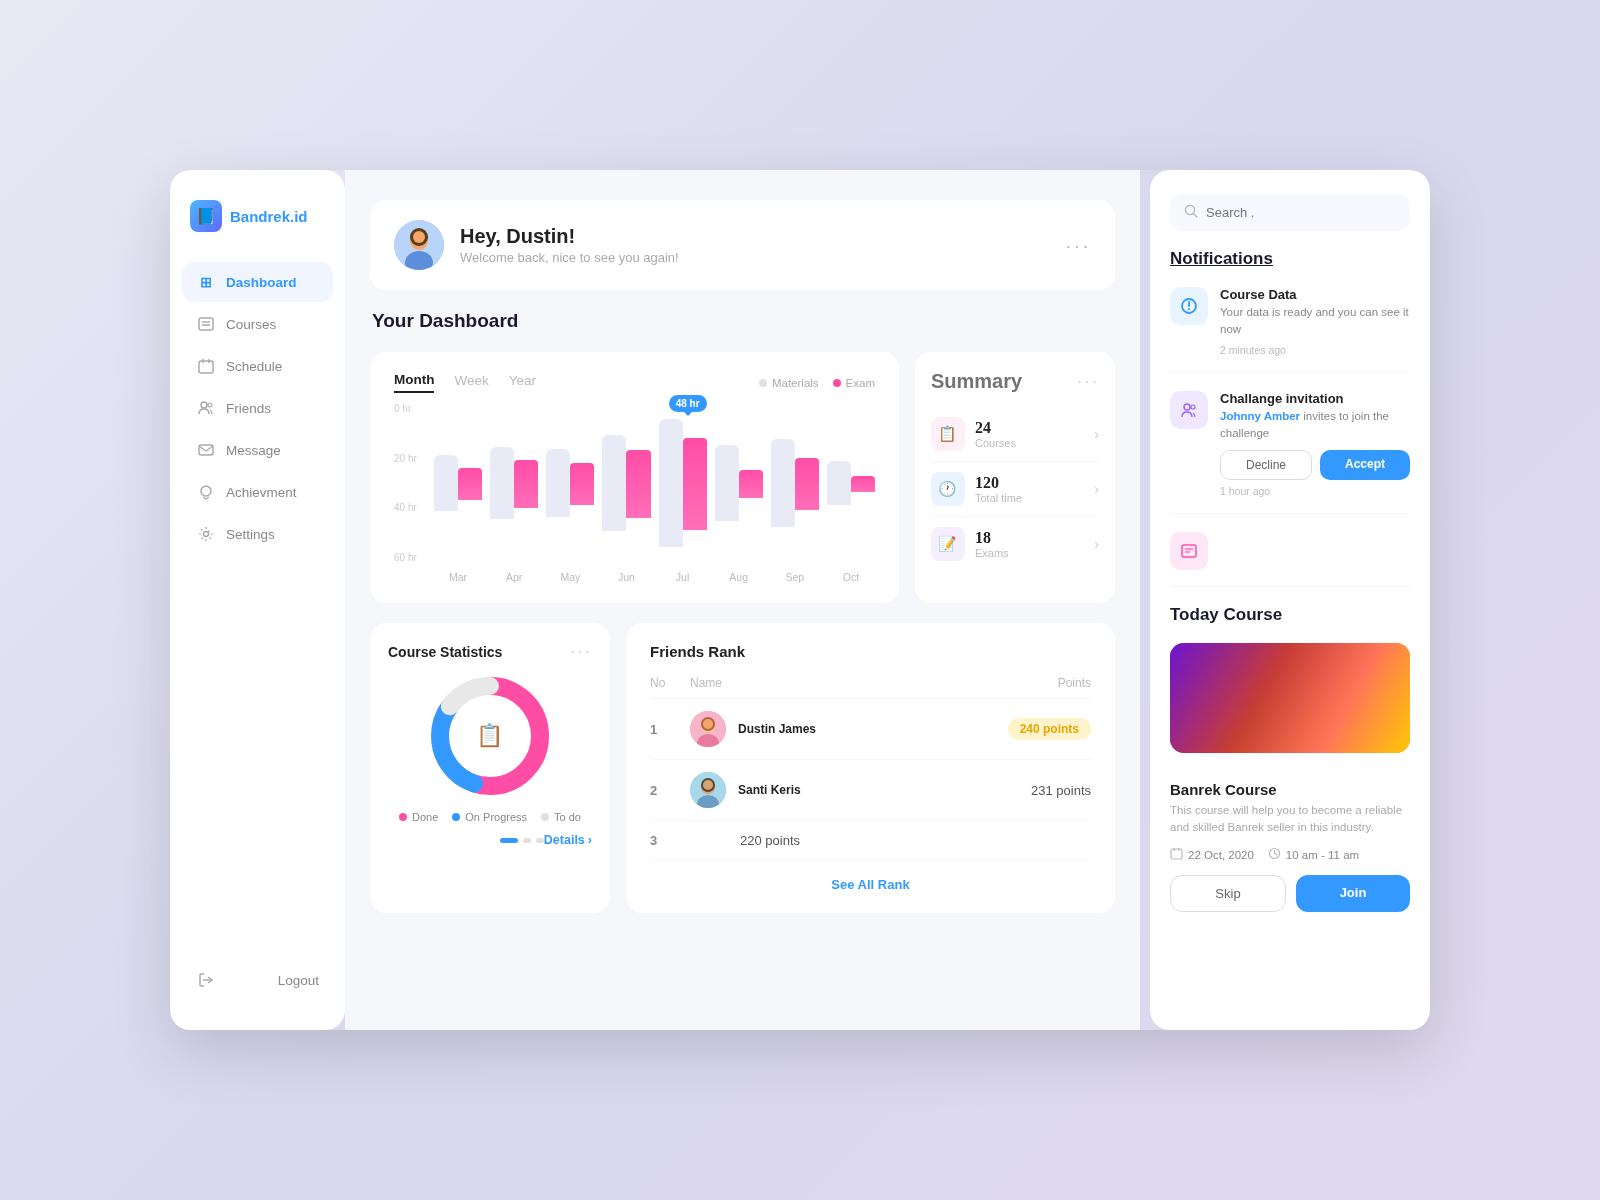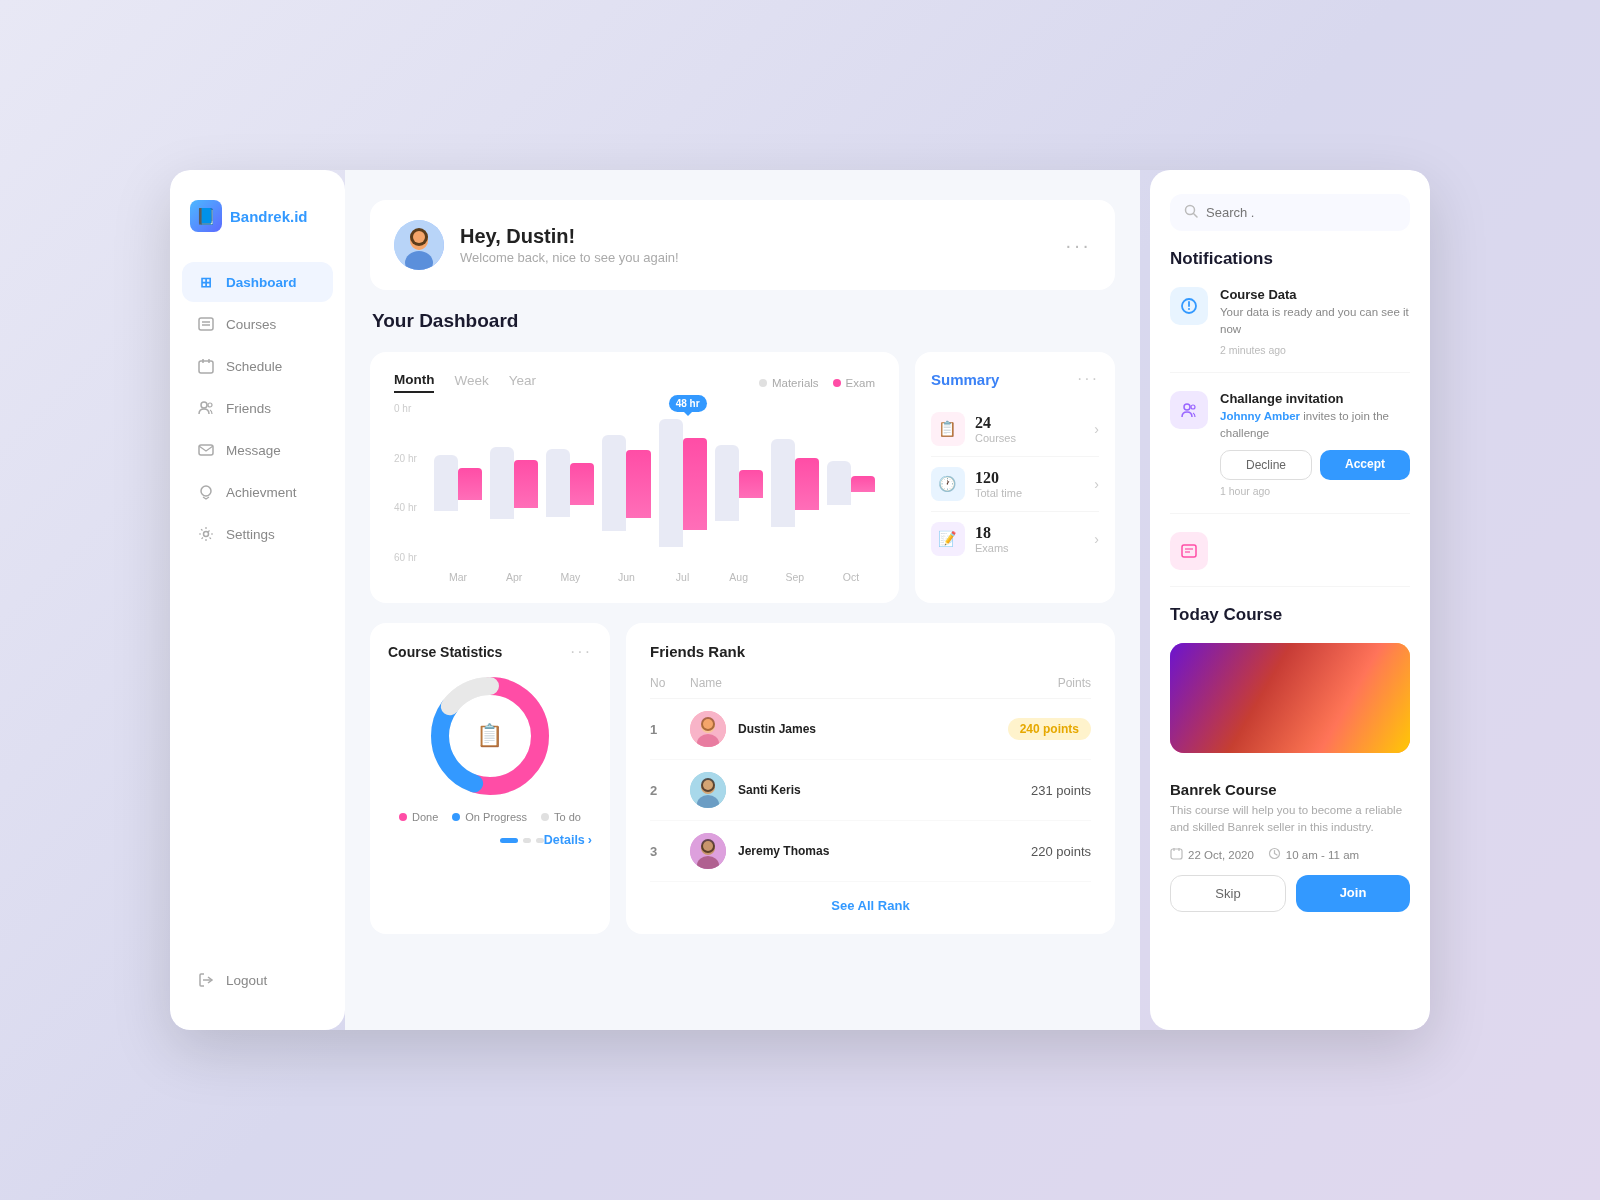--- a/index.html
+++ b/index.html
@@ -92,20 +92,21 @@
     }
     .logout-item {
       display: flex;
       align-items: center;
       gap: 10px;
       padding: 10px 14px;
       border-radius: 12px;
       cursor: pointer;
       font-size: 13.5px;
       color: #888;
+      justify-content: space-between;
     }
 
     
     .main-content {
       flex: 1;
       background: #f5f7fb;
       padding: 30px 25px;
       overflow-y: auto;
       display: flex;
       flex-direction: column;
@@ -296,23 +297,23 @@
       padding: 18px 16px;
       flex-shrink: 0;
     }
     .summary-header {
       display: flex;
       align-items: center;
       justify-content: space-between;
       margin-bottom: 14px;
     }
     .summary-title {
-      font-size: 15px;
-      font-weight: 700;
-      color: #3b82f6;
+      font-size: 20px;
+      font-weight: 700;
+      color: #737373;
       text-align: right;
     }
     .summary-dots {
       font-size: 16px;
       color: #ccc;
       letter-spacing: 2px;
     }
     .summary-item {
       display: flex;
       align-items: center;
@@ -554,20 +555,21 @@
       background: transparent;
       font-size: 13px;
       color: #999;
       outline: none;
       flex: 1;
     }
     .notifications-title {
       font-size: 17px;
       font-weight: 700;
       color: #1a1a2e;
+      text-decoration: underline;
     }
     .notification-item {
       display: flex;
       gap: 12px;
       padding-bottom: 16px;
       border-bottom: 1px solid #f5f5f5;
     }
     .notification-item:last-of-type { border-bottom: none; }
     .notif-icon {
       width: 38px;
@@ -1015,32 +1017,20 @@
                 <circle cx="18" cy="13" r="5" fill="#d4a574"></circle>
               </svg>
             </div>
             <span class="rank-name">Santi Keris</span>
           </div>
           <div class="rank-points">231 points</div>
         </div>
 
         <div class="rank-row">
           <div class="rank-no">3</div>
-          <div class="rank-name-cell">
-            <div class="rank-avatar" style="background: linear-gradient(135deg, #dda0dd, #cc88cc);">
-              <svg width="36" height="36" viewBox="0 0 36 36">
-                <circle cx="18" cy="18" r="18" fill="#dda0dd"></circle>
-                <ellipse cx="18" cy="15" rx="7" ry="7" fill="#c8956c"></ellipse>
-                <ellipse cx="18" cy="32" rx="11" ry="9" fill="#b06090"></ellipse>
-                <circle cx="18" cy="13" r="7" fill="#2d1b0e" opacity="0.7"></circle>
-                <circle cx="18" cy="13" r="5" fill="#c8956c"></circle>
-              </svg>
-            </div>
-            <span class="rank-name">Jeremy Thomas</span>
-          </div>
           <div class="rank-points">220 points</div>
         </div>
         <div class="see-all-row">
           <span class="see-all-link">See All Rank</span>
         </div>
       </div>
     </div>
   </div>
 
   <div class="right-panel">

